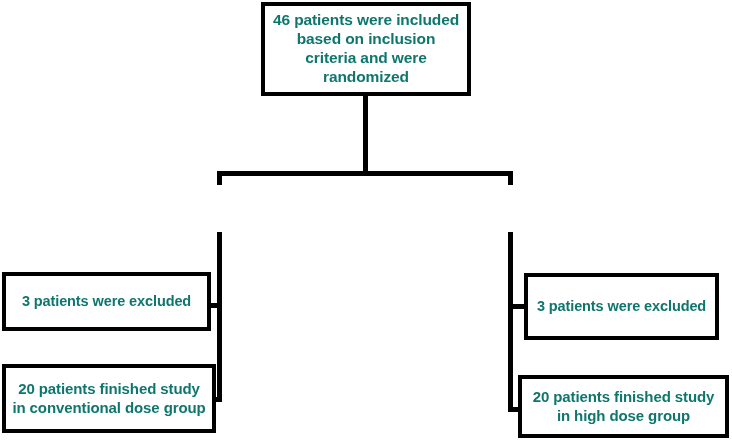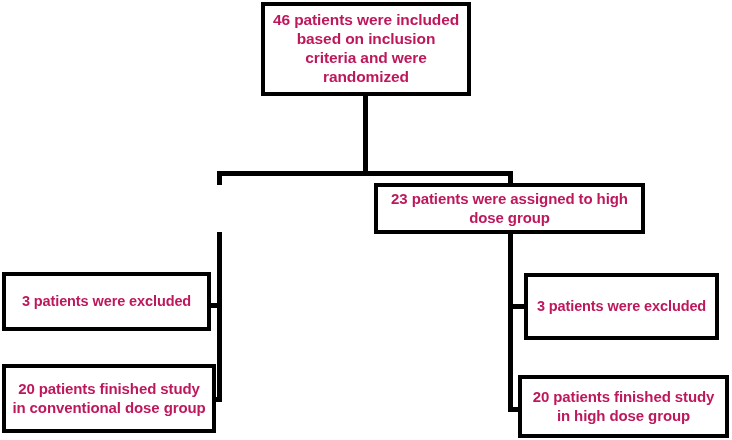--- a/index.html
+++ b/index.html
@@ -22,21 +22,21 @@
     border: 4px solid #000000;
     display: flex;
     align-items: center;
     justify-content: center;
     text-align: center;
     z-index: 3;
   }
   .node .label {
     display: block;
     font-weight: bold;
-    color: #be185d;
+    color: #0f766e;
     line-height: 1.22;
     white-space: pre-line;
     letter-spacing: -0.1px;
     padding: 0 4px;
   }
 
   
   #node-root     { left: 261px; top: 2px;   width: 210px; height: 94px;  }
   #node-root .label { font-size: 15.5px; }
 
@@ -96,24 +96,20 @@
   <div class="conn" id="conn-high-fin"></div>
 
   <div class="node" id="node-root">
     <span class="label">46 patients were included
 based on  inclusion
 criteria and were
 randomized</span>
   </div>
 
 
-  <div class="node" id="node-high">
-    <span class="label">23 patients  were assigned to high
-dose group</span>
-  </div>
 
   <div class="node" id="node-conv-exc">
     <span class="label">3 patients were excluded</span>
   </div>
 
   <div class="node" id="node-high-exc">
     <span class="label">3 patients were excluded</span>
   </div>
 
   <div class="node" id="node-conv-fin">

